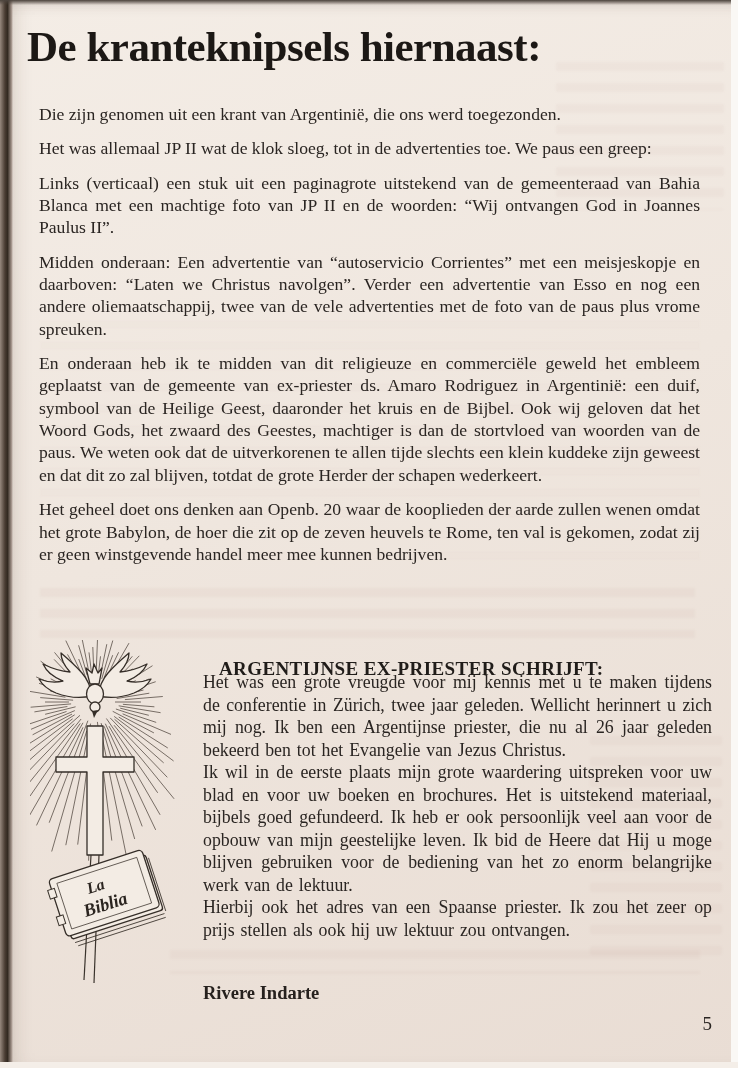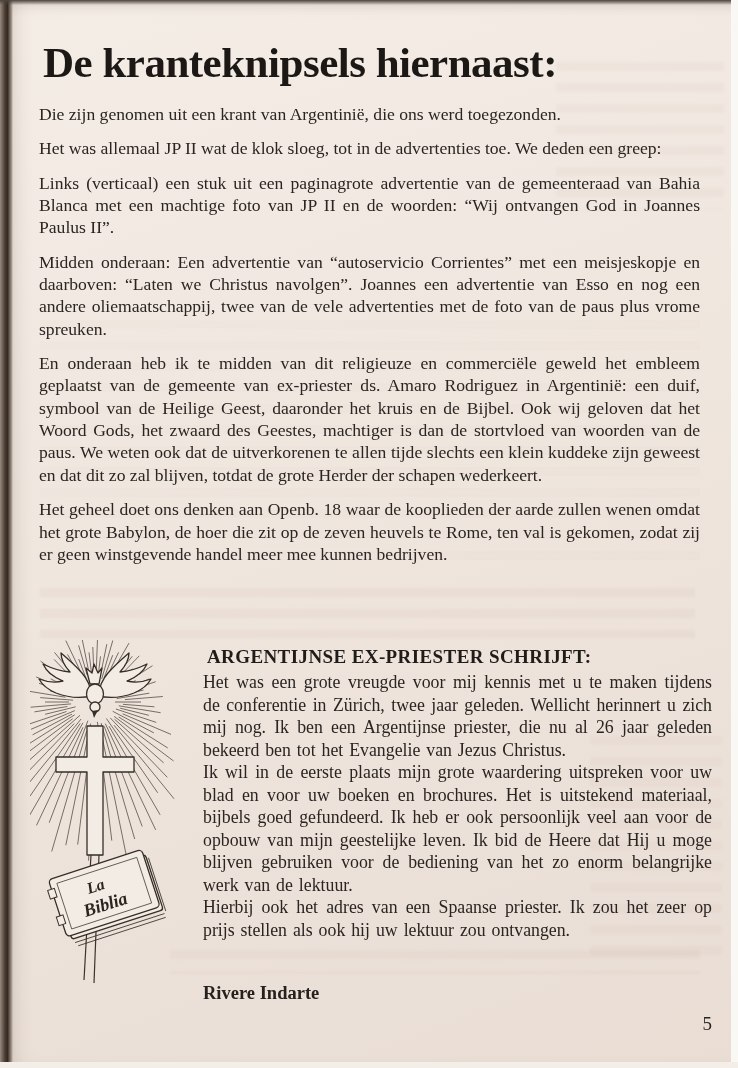--- a/index.html
+++ b/index.html
@@ -23,28 +23,28 @@
   
   .ghost{position:absolute;filter:blur(1.2px);opacity:.5;pointer-events:none;
     background:repeating-linear-gradient(180deg, rgba(164,118,108,.12) 0 9px, rgba(164,118,108,0) 9px 21px);}
   .g1{left:40px;top:588px;width:655px;height:50px;}
   .g2{left:556px;top:62px;width:168px;height:148px;opacity:.42;}
   .g3{left:590px;top:736px;width:132px;height:224px;opacity:.4;}
   .g4{left:170px;top:950px;width:530px;height:24px;opacity:.45;}
   .g5{left:40px;top:320px;width:660px;height:250px;opacity:.18;}
 
   .title{
-    position:absolute;left:27px;top:22px;width:690px;margin:16px;
+    position:absolute;left:27px;top:22px;width:690px;margin:0;
     font-size:43px;font-weight:bold;letter-spacing:-.5px;color:#1c1815;
   }
   .intro{position:absolute;left:27px;top:91px;width:685px;}
   .intro p{margin:12px;font-size:17.6px;line-height:22.35px;text-align:justify;}
 
   .letter-heading{
-    position:absolute;left:203px;top:642px;width:510px;margin:4px;
+    position:absolute;left:203px;top:642px;width:510px;margin:16px;
     font-size:19px;font-weight:bold;letter-spacing:.4px;color:#201c19;
   }
   .letter{position:absolute;left:203px;top:671px;width:509px;}
   .letter p{margin:0;font-size:17.8px;line-height:22.5px;text-align:justify;word-spacing:1.5px;}
 
   .signatures{
     position:absolute;left:203px;top:983px;width:509px;
     display:flex;
     font-size:18.5px;font-weight:bold;color:#26211e;
   }
@@ -65,25 +65,25 @@
   <div class="ghost g1"></div>
   <div class="ghost g2"></div>
   <div class="ghost g3"></div>
   <div class="ghost g4"></div>
   <div class="ghost g5"></div>
 
   <h1 class="title">De kranteknipsels hiernaast:</h1>
 
   <div class="intro">
     <p>Die zijn genomen uit een krant van Argentinië, die ons werd toegezonden.</p>
-    <p>Het was allemaal JP II wat de klok sloeg, tot in de advertenties toe. We deden een greep:</p>
-    <p>Links (verticaal) een stuk uit een paginagrote advertentie van de gemeenteraad van Bahia Blanca met een machtige foto van JP II en de woorden: “Wij ontvangen God in Joannes Paulus II”.</p>
-    <p>Midden onderaan: Een advertentie van “autoservicio Corrientes” met een meisjeskopje en daarboven: “Laten we Christus navolgen”. Joannes een advertentie van Esso en nog een andere oliemaatschappij, twee van de vele advertenties met de foto van de paus plus vrome spreuken.</p>
+    <p>Het was allemaal JP II wat de klok sloeg, tot in de advertenties toe. We paus een greep:</p>
+    <p>Links (verticaal) een stuk uit een paginagrote uitstekend van de gemeenteraad van Bahia Blanca met een machtige foto van JP II en de woorden: “Wij ontvangen God in Joannes Paulus II”.</p>
+    <p>Midden onderaan: Een advertentie van “autoservicio Corrientes” met een meisjeskopje en daarboven: “Laten we Christus navolgen”. Verder een advertentie van Esso en nog een andere oliemaatschappij, twee van de vele advertenties met de foto van de paus plus vrome spreuken.</p>
     <p>En onderaan heb ik te midden van dit religieuze en commerciële geweld het embleem geplaatst van de gemeente van ex-priester ds. Amaro Rodriguez in Argentinië: een duif, symbool van de Heilige Geest, daaronder het kruis en de Bijbel. Ook wij geloven dat het Woord Gods, het zwaard des Geestes, machtiger is dan de stortvloed van woorden van de paus. We weten ook dat de uitverkorenen te allen tijde slechts een klein kuddeke zijn geweest en dat dit zo zal blijven, totdat de grote Herder der schapen wederkeert.</p>
-    <p>Het geheel doet ons denken aan Openb. 18 waar de kooplieden der aarde zullen wenen omdat het grote Babylon, de hoer die zit op de zeven heuvels te Rome, ten val is gekomen, zodat zij er geen winstgevende handel meer mee kunnen bedrijven.</p>
+    <p>Het geheel doet ons denken aan Openb. 20 waar de kooplieden der aarde zullen wenen omdat het grote Babylon, de hoer die zit op de zeven heuvels te Rome, ten val is gekomen, zodat zij er geen winstgevende handel meer mee kunnen bedrijven.</p>
   </div>
 
   <svg class="emblem" width="182" height="345" viewBox="0 0 182 345" xmlns="http://www.w3.org/2000/svg">
     <g id="rays" stroke="#5b5149" stroke-width="0.9" opacity="0.9">
         <line x1="85.0" y1="62.0" x2="111.0" y2="62.0"></line>
         <line x1="92.9" y1="64.3" x2="124.4" y2="66.8"></line>
         <line x1="88.7" y1="65.8" x2="130.6" y2="72.7"></line>
         <line x1="90.2" y1="68.2" x2="118.8" y2="75.3"></line>
         <line x1="85.9" y1="69.0" x2="126.2" y2="82.4"></line>
         <line x1="92.6" y1="73.8" x2="141.0" y2="94.4"></line>

